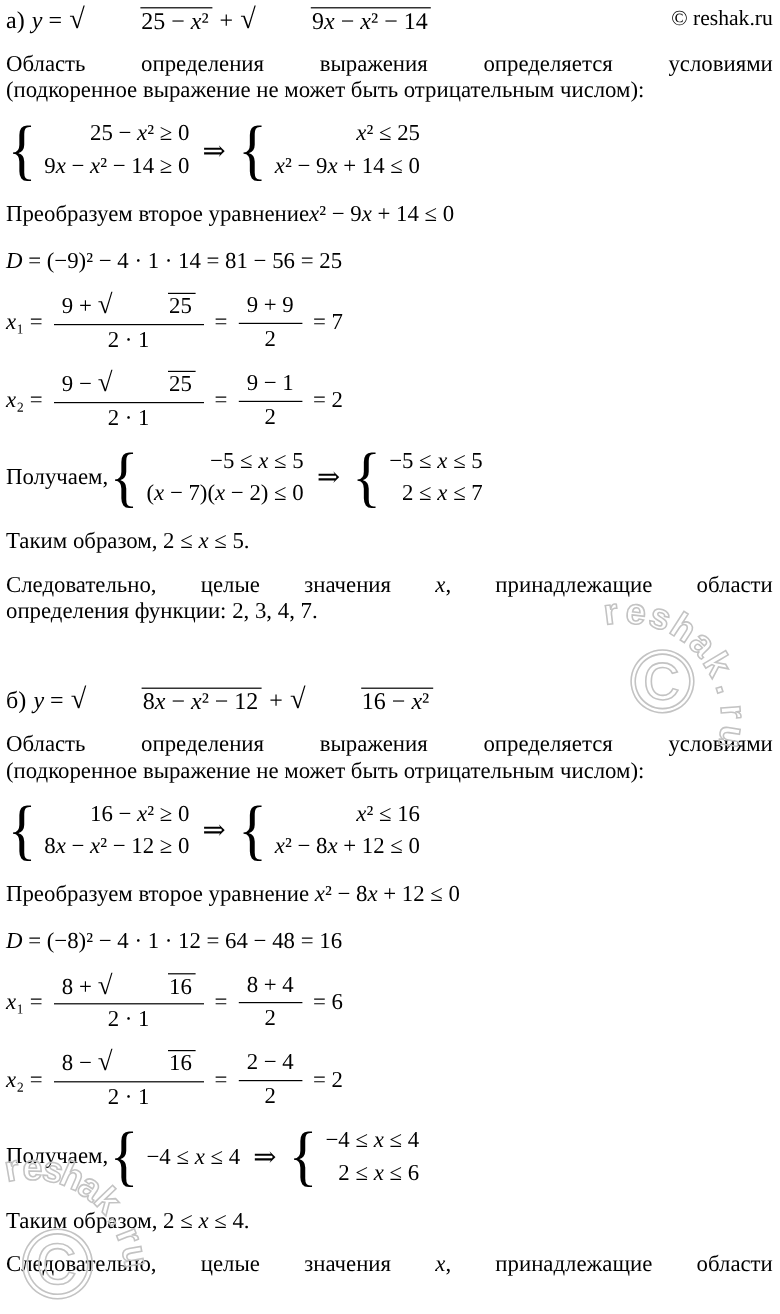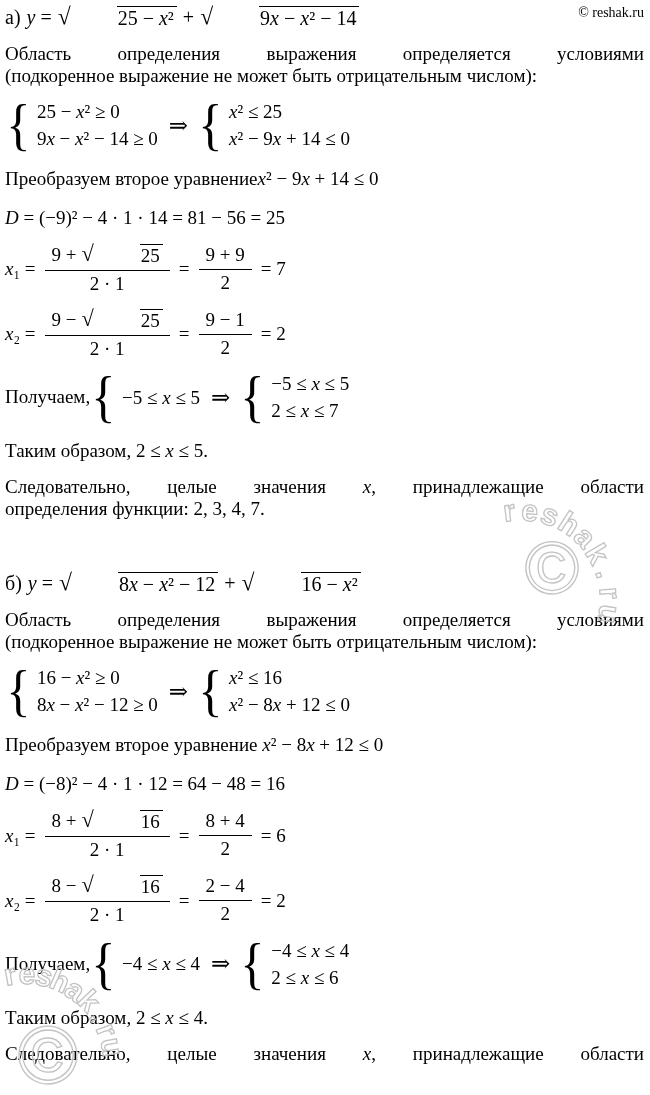--- a/index.html
+++ b/index.html
@@ -4,35 +4,35 @@
 <style>
   html,body{margin:0;padding:0;background:#fff;}
   .page{
     position:relative; width:650px; height:1095px; box-sizing:border-box;
     background:#fff; color:#000; overflow:hidden;
     font-family:"Liberation Serif","DejaVu Serif",serif;
     font-size:19px; padding:4px 6px 0 5px;
   }
   
   .header-row{display:flex; justify-content:space-between; align-items:flex-start;}
-  .copyright{font-size:14px; padding-top:1px;}
+  .copyright{font-size:18px; padding-top:1px;}
   .formula{display:flex; align-items:baseline; gap:6px; font-size:20px; margin-top:2px;}
   .para{margin-top:13px; line-height:22px;}
   .jline{text-align:justify; text-align-last:justify;}
   .simple{margin-top:15px; line-height:24px;}
   .math-row{display:flex; align-items:center; margin-top:11px;}
   .frac-row{margin-top:14px;}
   .sec-b{margin-top:50px;}
   
   [data-math] i{font-style:italic;}
   .sqrt{display:inline-flex; align-items:flex-start;}
   .rad{font-size:1.18em; line-height:0.92; font-weight:400;}
   .vinc{border-top:1.6px solid #000; padding:0 3px 0 1px; line-height:1.15;margin-left:46px;}
   .brace{font-size:56px; font-weight:400; line-height:52px; margin-right:3px; transform:scaleX(0.9);}
-  .syscol{display:flex; flex-direction:column; align-items:flex-start;}
+  .syscol{display:flex; flex-direction:column; align-items:flex-end;}
   .syscol .sline{line-height:27px; text-align:center; padding:0 2px;}
   .implies{font-size:23px; margin:0 9px; line-height:1;}
   .frac{display:inline-flex; flex-direction:column; align-items:center; margin:0 9px;}
   .fnum{border-bottom:1.6px solid #000; padding:0 7px 3px; display:inline-flex; align-items:baseline; gap:5px; line-height:1.1;}
   .fden{padding-top:3px; line-height:1.1;}
   .mvar{margin-right:0;}
   .meq{margin:0 0;}
   .mres{margin-left:0;}
   
   .wm-glyph,.wm-letter{
@@ -129,20 +129,21 @@
       <span class="fden">2</span>
     </span>
     <span class="mres">= 2</span>
   </div>
 
   <div class="math-row">
     <span>Получаем,</span>
     <span class="brace">{</span>
     <div class="syscol">
       <div class="sline" data-math="">−5 ≤ <i>x</i> ≤ 5</div>
+      <div class="sline" data-math="">(<i>x</i> − 7)(<i>x</i> − 2) ≤ 0</div>
     </div>
     <span class="implies">⇒</span>
     <span class="brace">{</span>
     <div class="syscol">
       <div class="sline" data-math="">−5 ≤ <i>x</i> ≤ 5</div>
       <div class="sline" data-math="">2 ≤ <i>x</i> ≤ 7</div>
     </div>
   </div>
 
   <div class="simple"><span>Таким образом,</span><span data-math=""> 2 ≤ <i>x</i> ≤ 5.</span></div>

